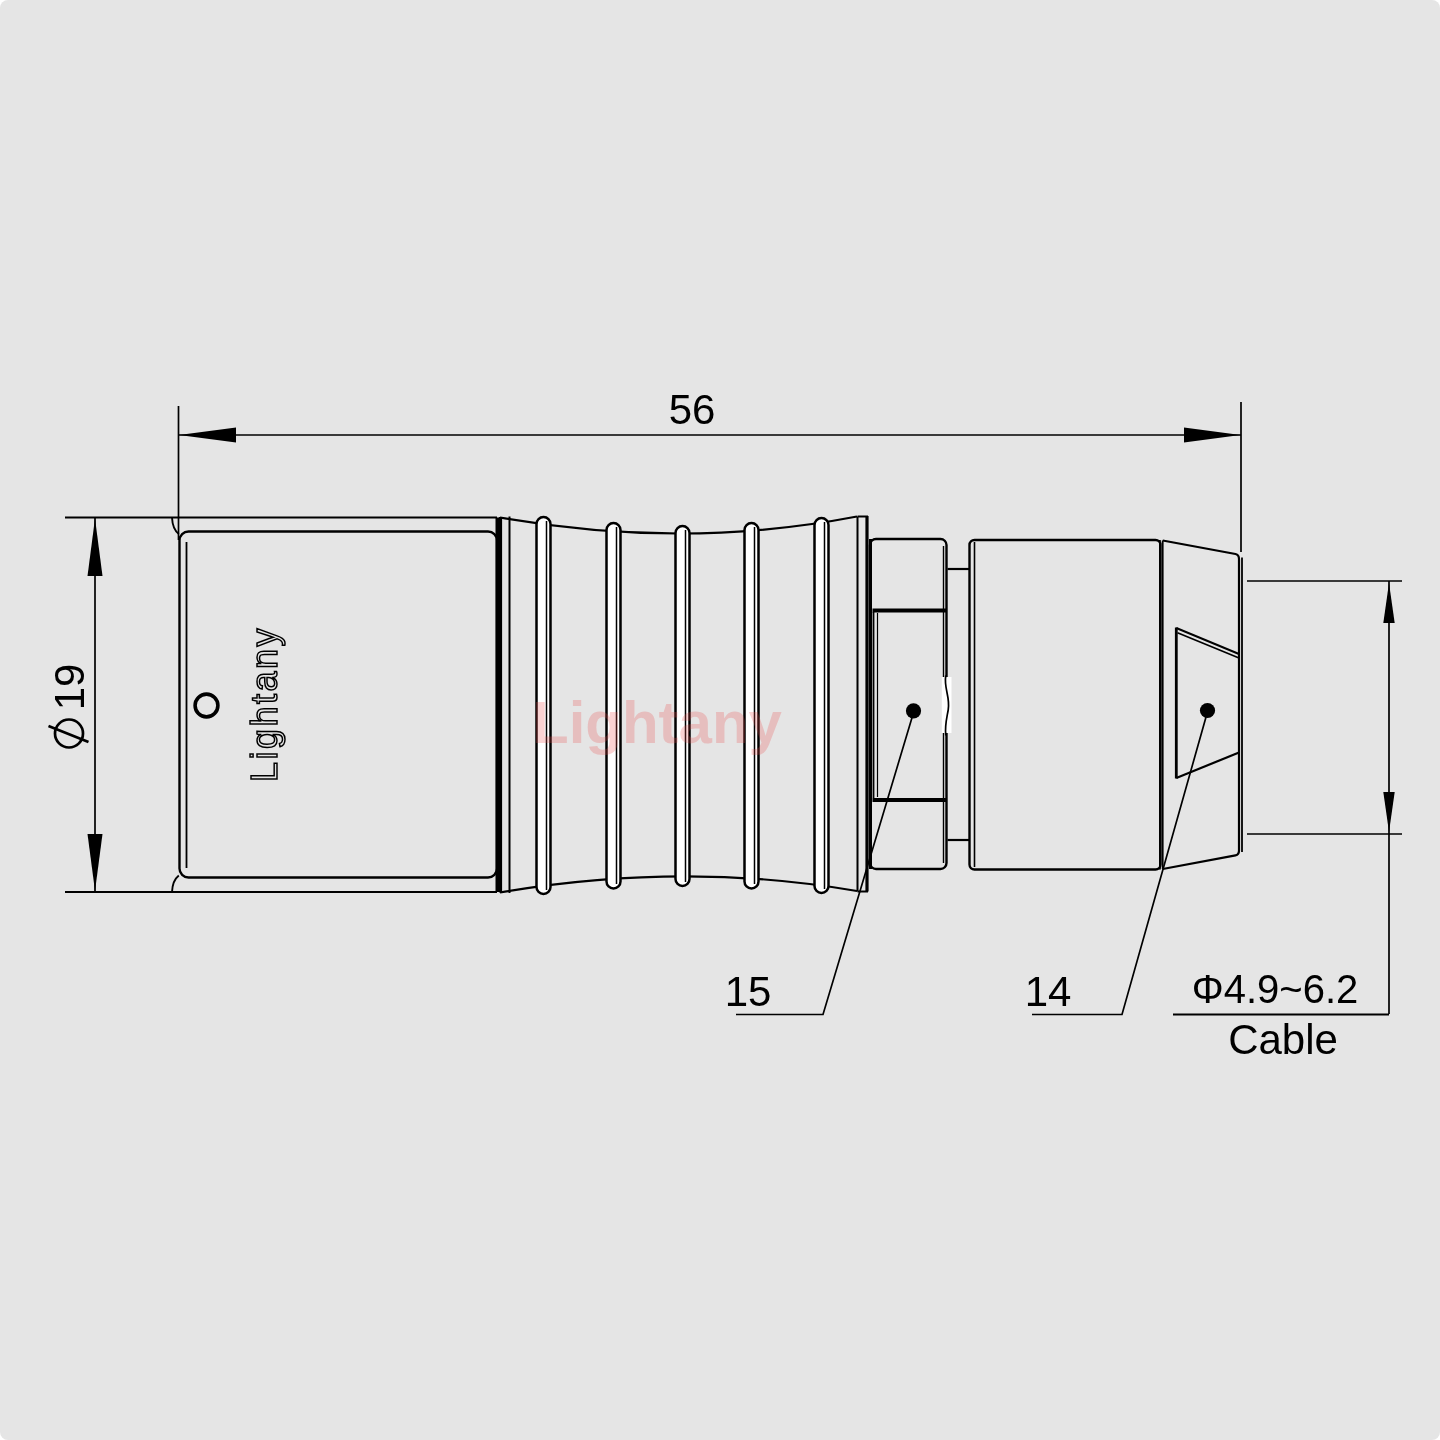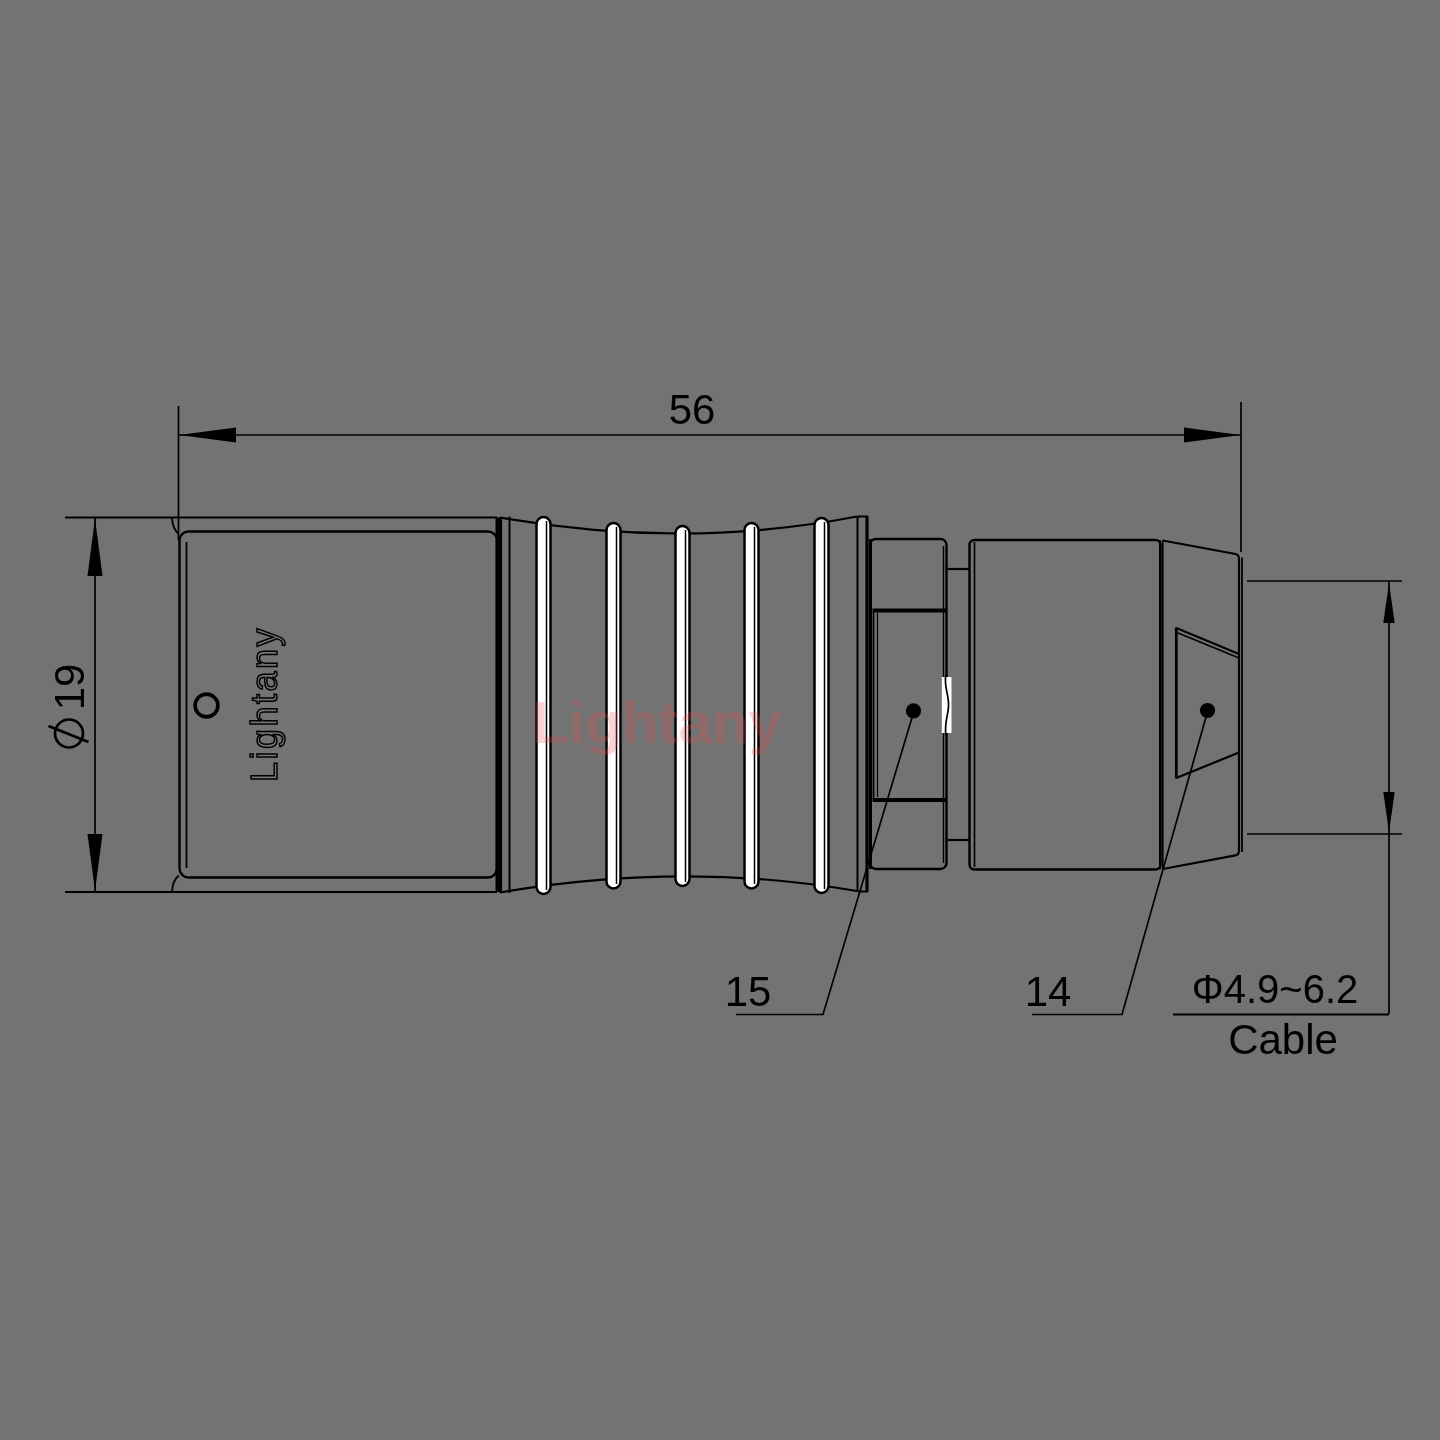--- a/index.html
+++ b/index.html
@@ -1,16 +1,16 @@
 <!DOCTYPE html>
 <html><head>
 <meta charset="utf-8">
 <style>
   html,body{margin:0;padding:0;background:#ffffff;}
-  .page{width:1440px;height:1440px;position:relative;background:#737373;overflow:hidden;}
+  .page{width:1440px;height:1440px;position:relative;background:#e5e5e5;overflow:hidden;border-radius:8px;}
   svg{position:absolute;left:0;top:0;}
   text{font-family:"Liberation Sans", sans-serif;}
 </style>
 </head>
 <body>
 <div class="page">
 <svg width="1440" height="1440" viewBox="0 0 1440 1440">
   <g fill="none" stroke="#000" stroke-width="2.2" stroke-linecap="butt">
 
     <line x1="178.5" y1="406" x2="178.5" y2="540" stroke-width="1.7"></line>

